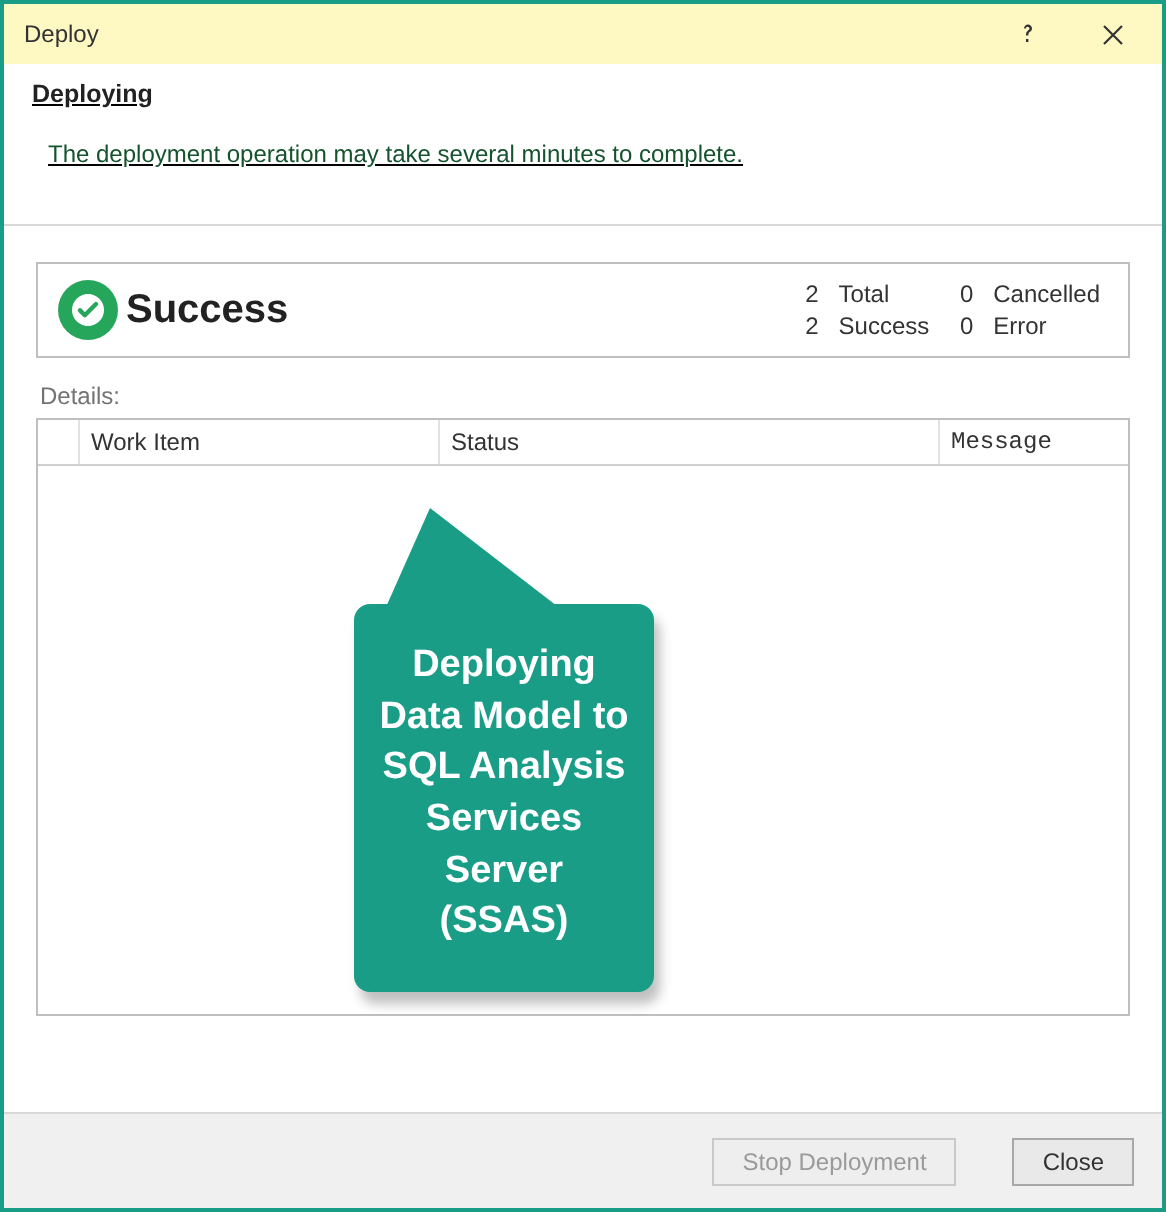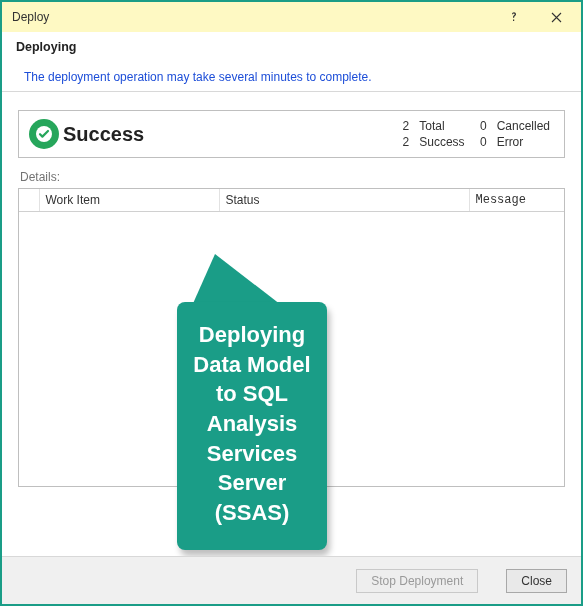--- a/index.html
+++ b/index.html
@@ -21,25 +21,26 @@
     padding: 0 4px 0 10px;
     background: #fef9c3;
   }
   .titlebar .title { flex: 1; color: #333; }
   .titlebar .btn {
     width: 42px; height: 28px;
     display: flex; align-items: center; justify-content: center;
     color: #222;
   }
   .header {
-    padding: 8px 14px 7px 14px;
+    padding: 8px 14px 28px 14px;
     border-bottom: 1px solid #d8d8d8;
+    text-decoration: underline;
   }
   .header .h1 { font-weight: 600; font-size: 12.5px; margin-bottom: 4px; color:#222;}
-  .header .sub { color: #1d4ed8; padding-left: 8px; margin-top: 16px; }
+  .header .sub { color: #14532d; padding-left: 8px; margin-top: 16px; }
   .content {
     padding: 18px 16px 0 16px;
   }
   .summary {
     border: 1px solid #bfbfbf;
     background: #fff;
     padding: 8px 10px;
     display: flex;
     align-items: center;
   }
@@ -126,21 +127,21 @@
     border-left: 24px solid transparent;
     border-right: 70px solid transparent;
     border-bottom: 54px solid #1a9d87;
     margin-left: 14px;
   }
   .callout .box {
     background:#1a9d87;color:#fff;
     border-radius:8px;
     padding: 18px 12px 22px 12px;
     text-align:center;
-    font-size:22px;
+    font-size:19px;
     font-weight:600;
     line-height:1.35;
     box-shadow: 3px 6px 6px rgba(0,0,0,0.25);
     margin-top:-6px;
   }
 </style>
 </head>
 <body>
 
 <div class="titlebar">

